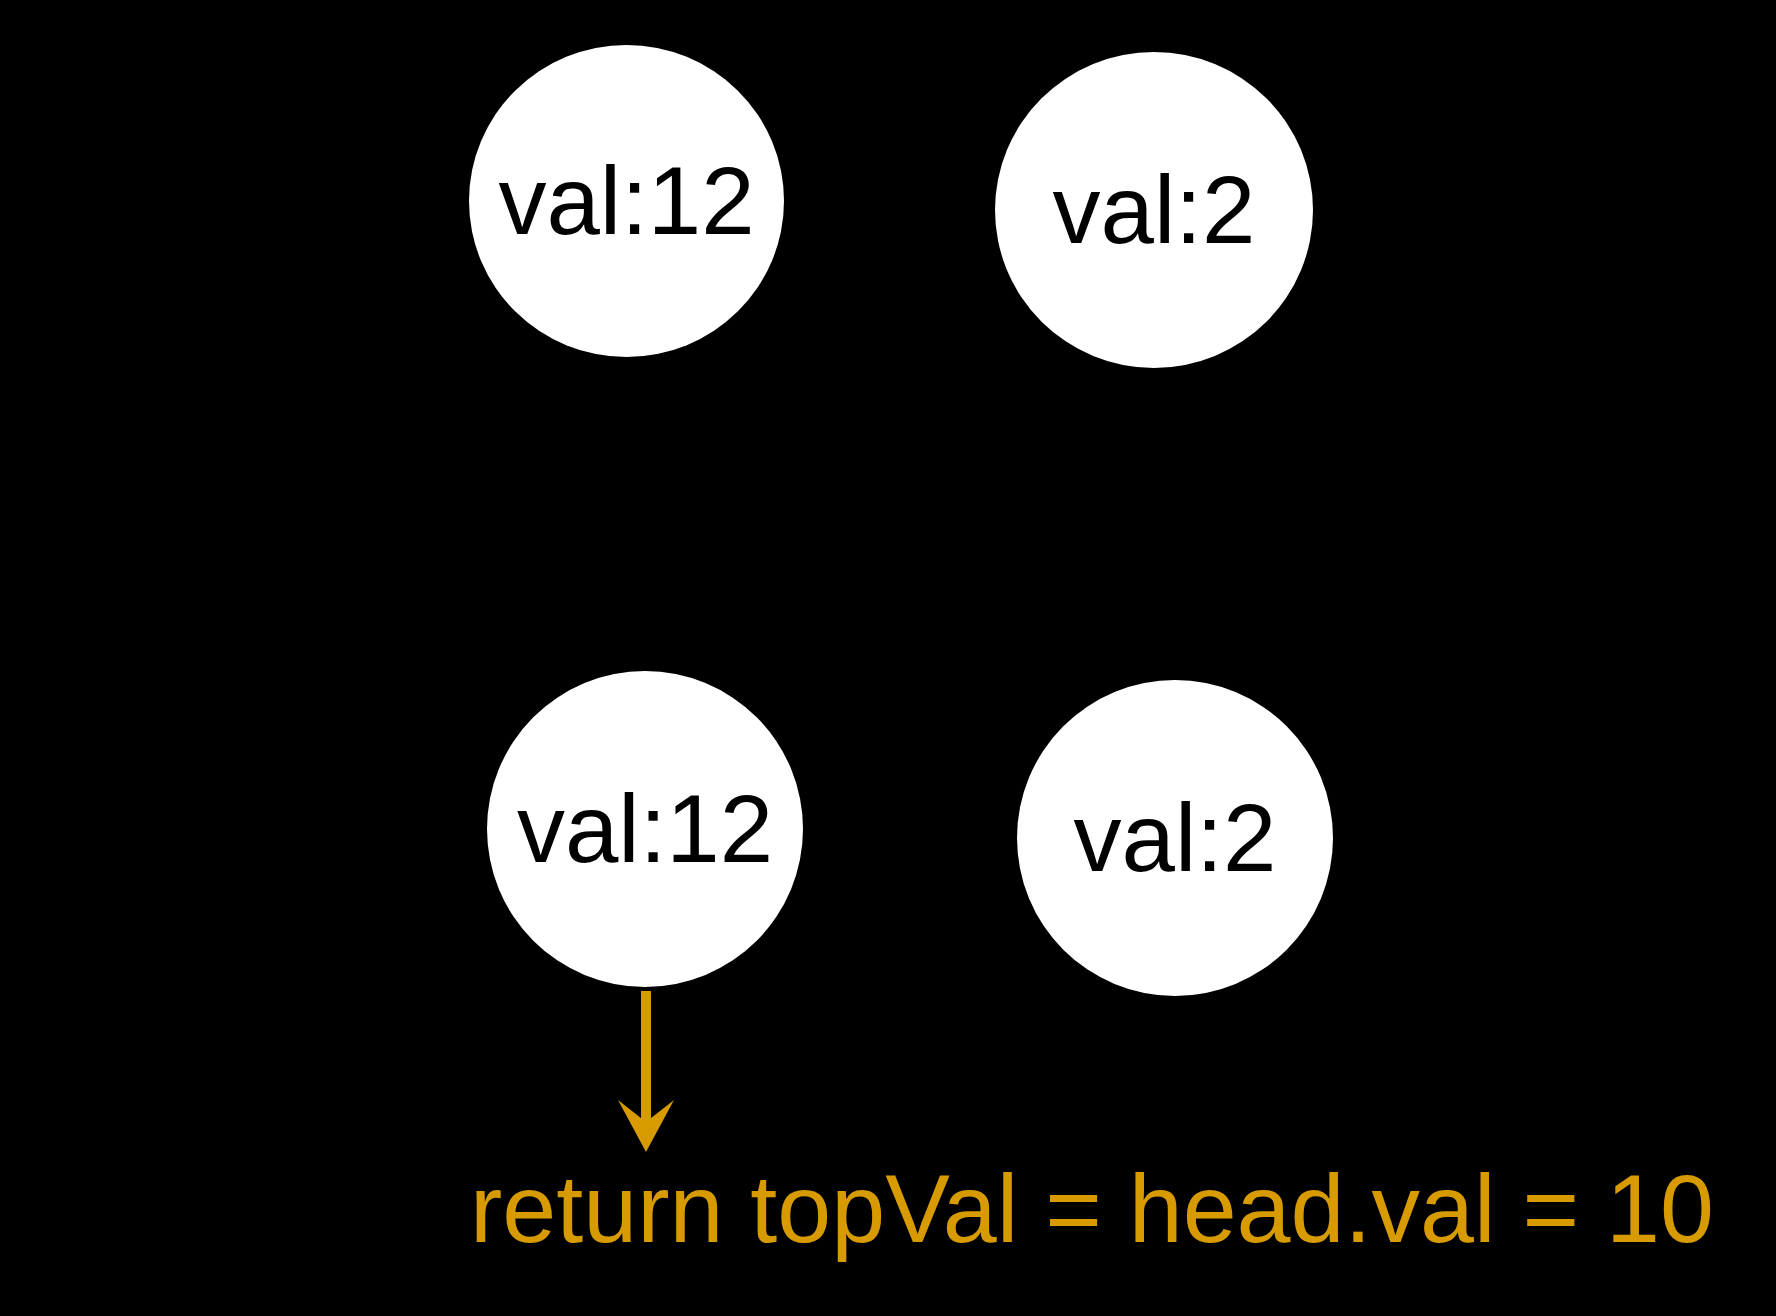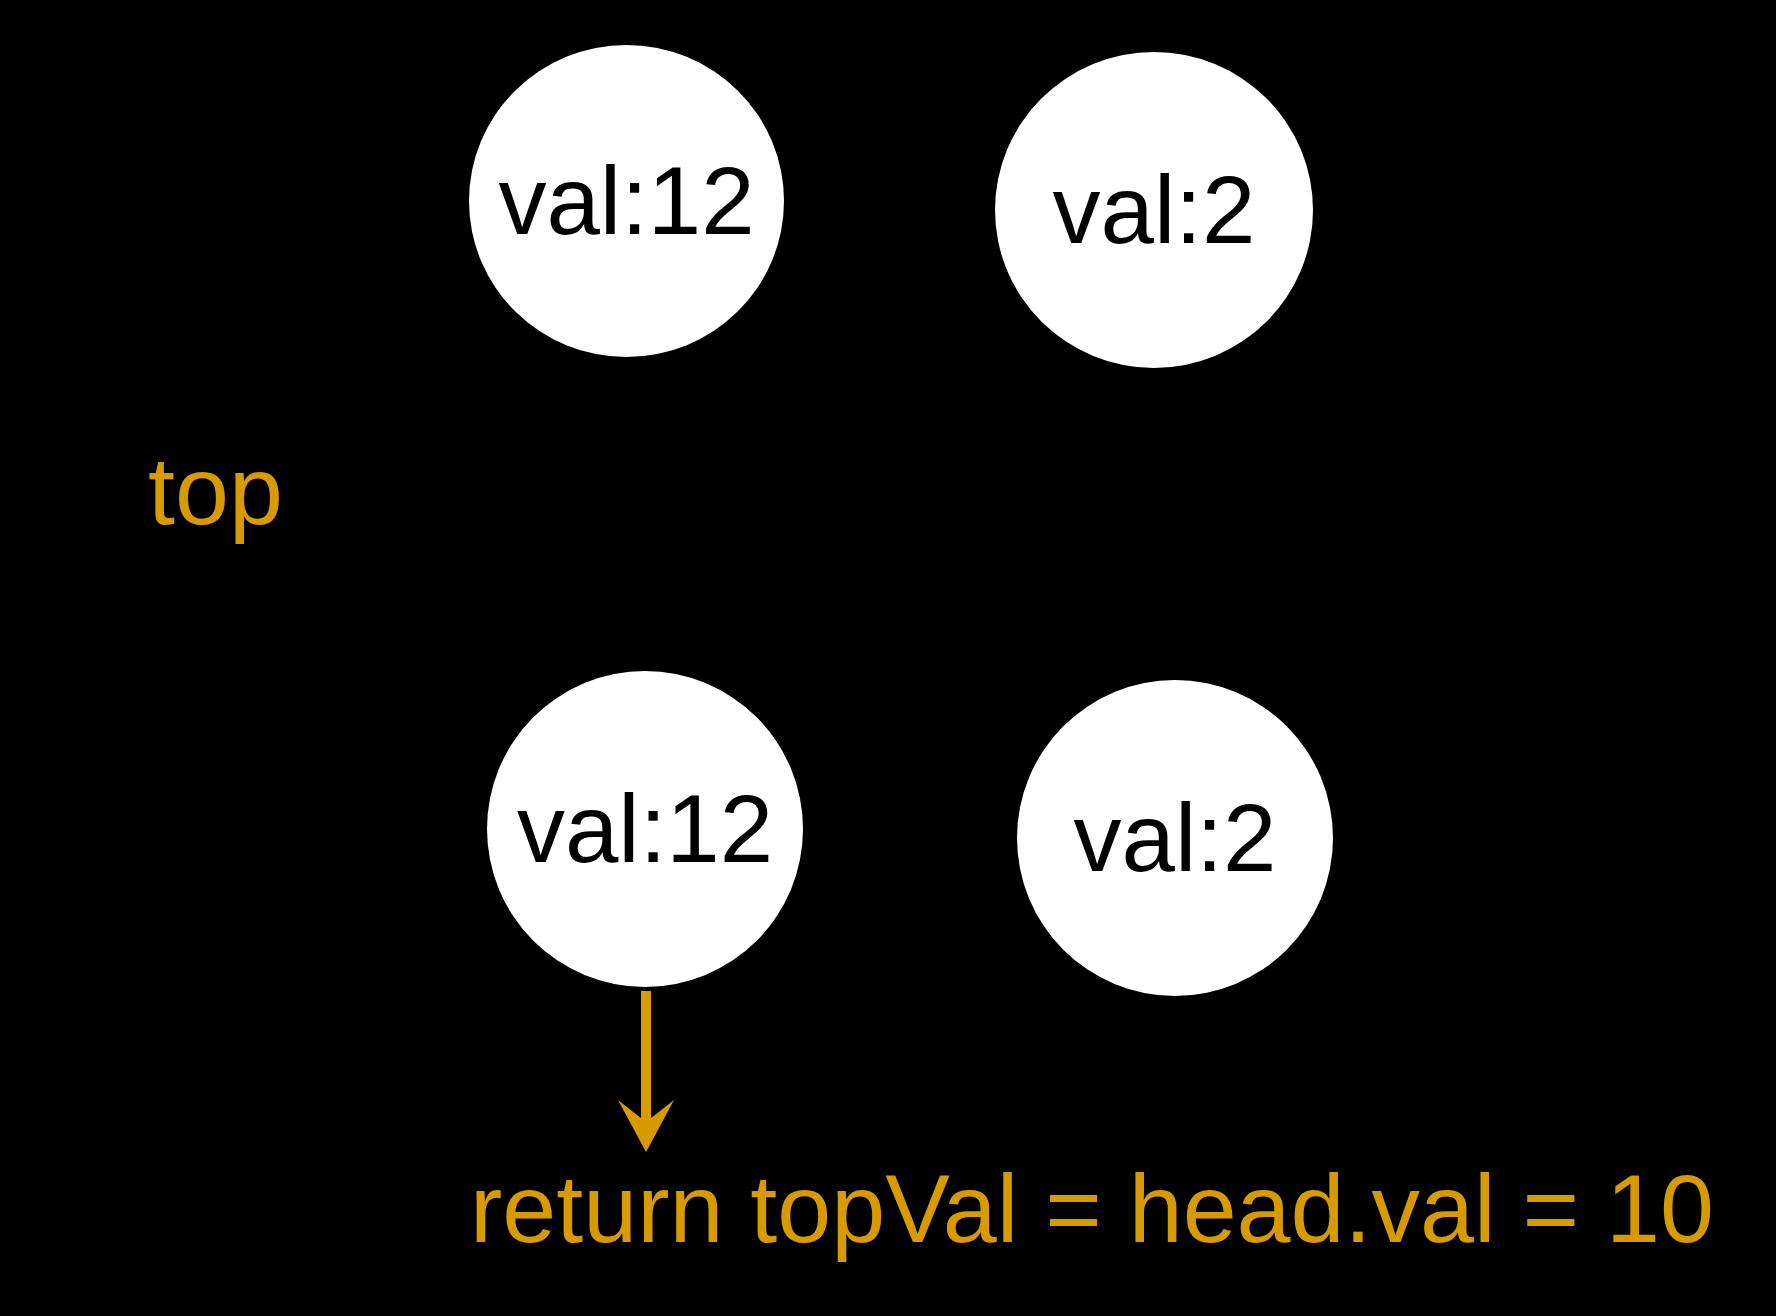--- a/index.html
+++ b/index.html
@@ -76,21 +76,20 @@
   </div>
 
   <div class="node node--bl">
     <span class="node-label">val:12</span>
   </div>
 
   <div class="node node--br">
     <span class="node-label">val:2</span>
   </div>
 
-  <span class="top-label">top</span>
 
   <svg class="connector-layer" width="1776" height="1316" viewBox="0 0 1776 1316" xmlns="http://www.w3.org/2000/svg">
     <line x1="646" y1="991" x2="646" y2="1126" stroke-width="10" stroke="#D79B00"></line>
     <polygon points="646,1152 618,1100 646,1122 674,1100" fill="#D79B00"></polygon>
   </svg>
 
   <span class="annotation">return topVal = head.val = 10</span>
 
 </div>
 

